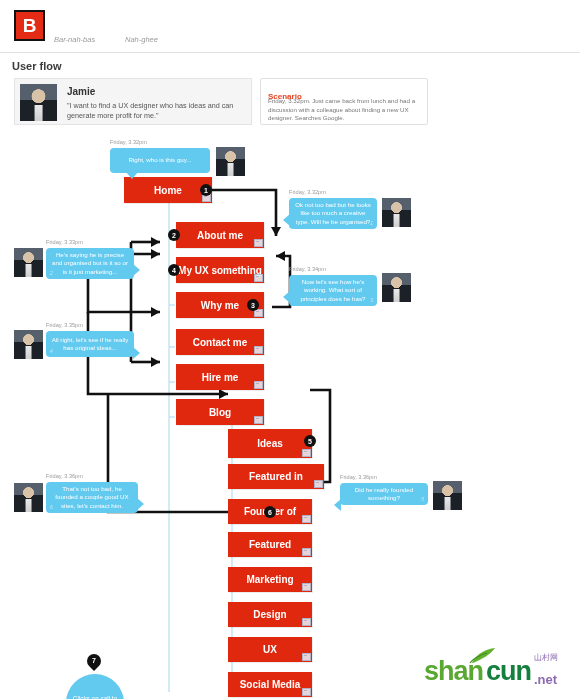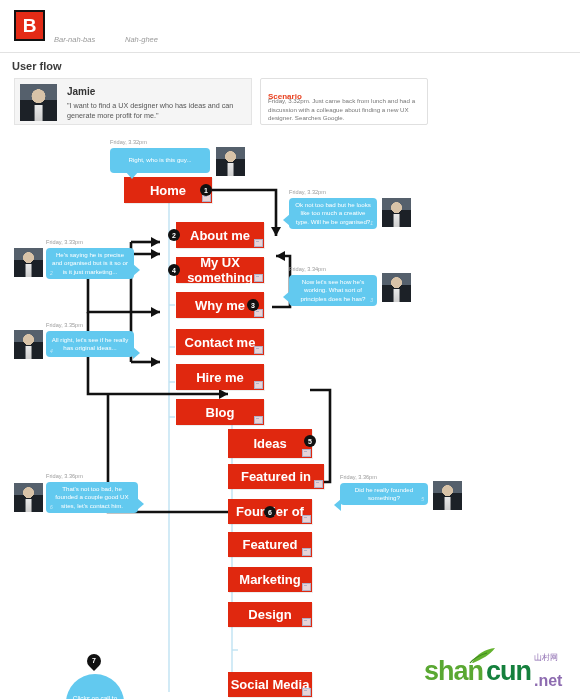--- a/index.html
+++ b/index.html
@@ -65,21 +65,21 @@
   #scenario-title{position:absolute;left:7px;top:5px;font-size:8px;font-weight:bold;color:#e8401f;margin-top:8px;}
   #scenario-body{position:absolute;left:7px;top:18px;width:153px;font-size:6.2px;line-height:8.5px;color:#777;}
 
   
   #flow{position:absolute;left:0;top:132px;width:580px;height:567px;}
   #wires{position:absolute;left:0;top:0;width:580px;height:567px;}
 
   
   .node{
     position:absolute;background:#e0280f;color:#fff;
-    font-size:13px;font-weight:bold;text-align:center;
+    font-size:10px;font-weight:bold;text-align:center;
     display:flex;align-items:center;justify-content:center;
     box-shadow:1px 1px 0 rgba(0,0,0,.07);
   }
   .node .corner{
     position:absolute;right:1px;bottom:1px;width:7px;height:6px;
     border:1px solid #a8c8e8;background:#eaf3fb;opacity:.85;
   }
   .node .corner:after{
     content:"";position:absolute;left:1px;top:1px;width:3px;height:2px;border-top:1px solid #a8c8e8;
   }
@@ -131,21 +131,21 @@
   #cta-pin span{
     display:block;transform:rotate(45deg);color:#fff;font-size:7px;font-weight:bold;
     text-align:center;line-height:14px;
   }
 
   
   #watermark{position:absolute;left:424px;top:648px;width:146px;height:44px;}
   #wm-shan{position:absolute;left:0;top:8px;font-size:27px;font-weight:bold;color:#5aa832;letter-spacing:-1px;}
   #wm-cun{position:absolute;left:62px;top:8px;font-size:27px;font-weight:bold;color:#15803d;letter-spacing:-1px;}
   #wm-cn{position:absolute;left:110px;top:4px;font-size:8px;color:#8d6bb0;}
-  #wm-net{position:absolute;left:110px;top:24px;font-size:16px;font-weight:bold;color:#8d6bb0;}
+  #wm-net{position:absolute;left:110px;top:24px;font-size:13px;font-weight:bold;color:#8d6bb0;}
   #wm-leaf{position:absolute;left:44px;top:0px;width:28px;height:16px;}
 </style>
 </head>
 <body>
 
 <div id="brand-header">
   <div id="logo-mark">
     <span>B</span>
   </div>
   <div id="brand-pron-1">Bar-nah-bas</div>
@@ -273,20 +273,24 @@
     <i class="corner"></i>
   </div>
   <div class="node" style="left:228px;top:435px;width:84px;height:25px;">
     <span>Marketing</span>
     <i class="corner"></i>
   </div>
   <div class="node" style="left:228px;top:470px;width:84px;height:25px;">
     <span>Design</span>
     <i class="corner"></i>
   </div>
+  <div class="node" style="left:228px;top:505px;width:84px;height:25px;">
+    <span>UX</span>
+    <i class="corner"></i>
+  </div>
   <div class="node" style="left:228px;top:540px;width:84px;height:25px;">
     <span>Social Media</span>
     <i class="corner"></i>
   </div>
 
   <div class="step" style="left:200px;top:52px;">1</div>
   <div class="step" style="left:168px;top:97px;">2</div>
   <div class="step" style="left:168px;top:132px;">4</div>
   <div class="step" style="left:247px;top:167px;">3</div>
   <div class="step" style="left:304px;top:303px;">5</div>

